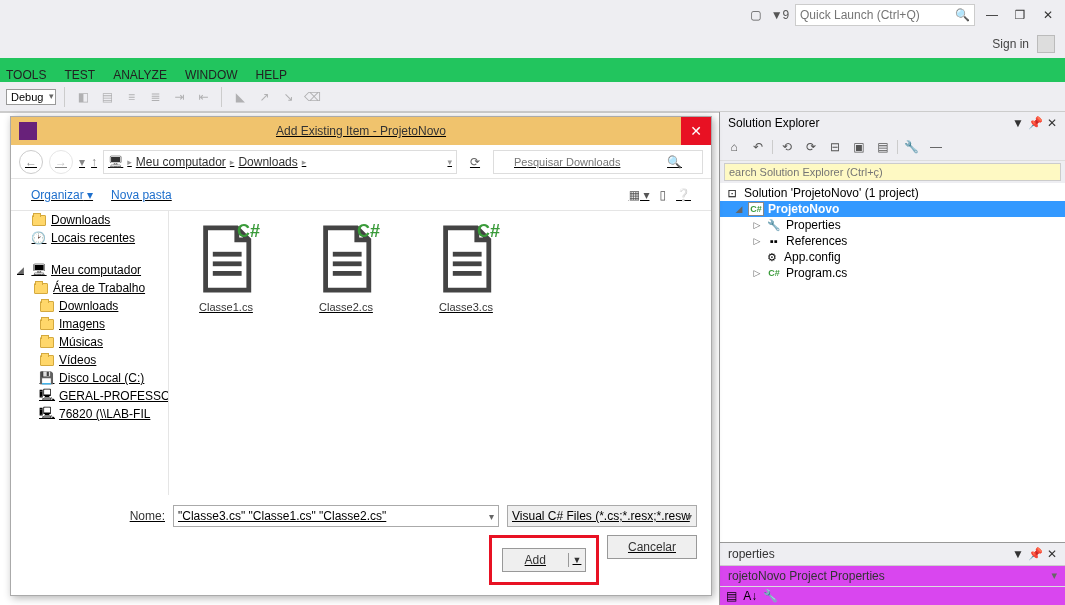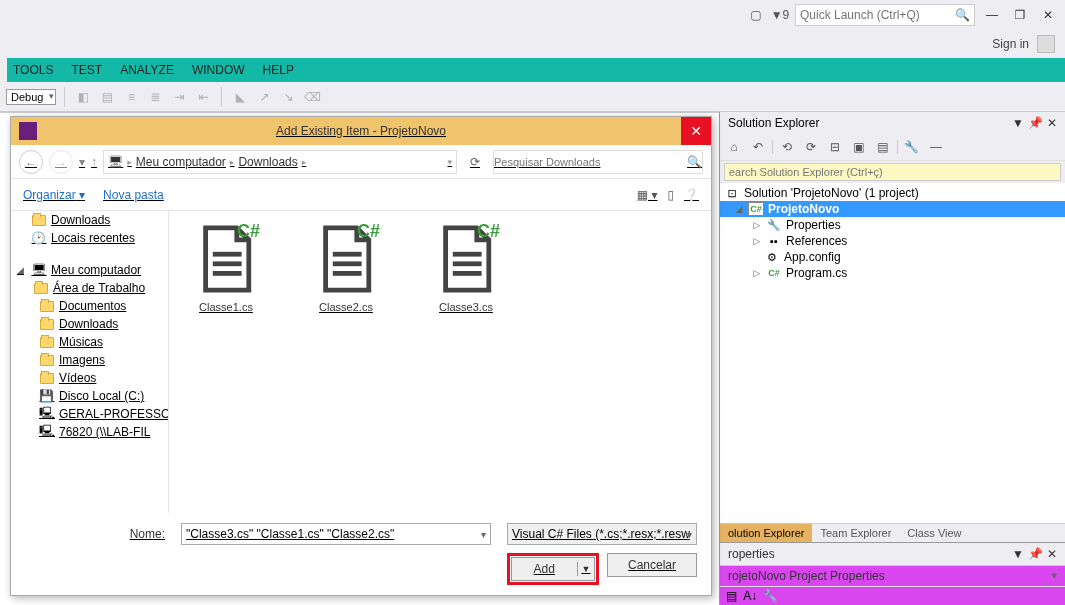--- a/index.html
+++ b/index.html
@@ -9,21 +9,21 @@
 .topbar { height: 30px; background: #eeeef2; display: flex; align-items: center; justify-content: flex-end; padding: 0 6px; gap: 6px; }
 .topbar .icon { width: 18px; height: 18px; display: flex; align-items: center; justify-content: center; color: #555; }
 .quick-launch { background: #fff; border: 1px solid #ccc; width: 180px; height: 22px; display: flex; align-items: center; padding: 0 4px; color: #888; }
 .quick-launch input { border: none; outline: none; flex: 1; font-size: 12px; color: #888; background: transparent; }
 .winbtn { width: 22px; height: 22px; display: flex; align-items: center; justify-content: center; color: #333; }
 .signin-row { height: 28px; background: #eeeef2; display: flex; justify-content: flex-end; align-items: center; padding: 0 10px; gap: 8px; }
 .signin-row span { color: #444; }
 .avatar-ph { width: 18px; height: 18px; background: #ddd; border: 1px solid #bbb; }
 
 
-.menubar { height: 24px; background: #14b8a6; display: flex; align-items: center; padding: 0 6px; gap: 18px; color: #333; margin-left: 7px; }
+.menubar { height: 24px; background: #22c55e; display: flex; align-items: flex-end; padding: 0 6px; gap: 18px; color: #333; }
 .menubar span { color: #222; }
 
 
 .toolbar { height: 30px; background: #eeeef2; border-bottom: 1px solid #ccc; display: flex; align-items: center; padding: 0 6px; gap: 4px; }
 .toolbar .dd { background: #fff; border: 1px solid #999; padding: 1px 12px 1px 4px; font-size: 11px; position: relative; }
 .toolbar .dd::after { content: "▾"; position: absolute; right: 2px; font-size: 9px; color: #666; }
 .toolbar .tbtn { width: 20px; height: 20px; display: flex; align-items: center; justify-content: center; color: #888; opacity: 0.6; }
 
 
 .main { display: flex; height: calc(605px - 30px - 28px - 24px - 30px); }
@@ -59,51 +59,51 @@
 .dlg-title { background: #f0c36d; height: 28px; display: flex; align-items: center; justify-content: center; position: relative; color: #333; }
 .dlg-title .vslogo { position: absolute; left: 8px; width: 18px; height: 18px; background: #68217a; }
 .dlg-close { position: absolute; right: 0; top: 0; width: 30px; height: 28px; background: #e81123; color: #fff; display: flex; align-items: center; justify-content: center; font-size: 14px; }
 .dlg-nav { height: 34px; display: flex; align-items: center; padding: 0 8px; gap: 6px; border-bottom: 1px solid #e5e5e5; }
 .navbtn { width: 24px; height: 24px; border: 1px solid #ccc; border-radius: 12px; display: flex; align-items: center; justify-content: center; color: #888; font-size: 12px; }
 .navbtn.dis { opacity: 0.5; }
 .crumb { display: flex; align-items: center; gap: 4px; flex: 1; border: 1px solid #ddd; height: 24px; padding: 0 4px; }
 .crumb span { color: #333; }
 .crumb .sep { color: #999; font-size: 9px; }
 .refresh { width: 24px; height: 24px; display: flex; align-items: center; justify-content: center; color: #666; }
-.dlg-search { border: 1px solid #ddd; height: 24px; width: 210px; display: flex; align-items: center; padding: 0 0; }
+.dlg-search { border: 1px solid #ddd; height: 24px; width: 210px; display: flex; align-items: center; padding: 0 20px; }
 .dlg-search input { border: none; outline: none; flex: 1; font-size: 11px; color: #888; }
-.dlg-cmdbar { height: 32px; display: flex; align-items: center; justify-content: space-between; padding: 0 12px; border-bottom: 1px solid #e5e5e5; }
+.dlg-cmdbar { height: 32px; display: flex; align-items: center; justify-content: space-between; padding: 0 20px; border-bottom: 1px solid #e5e5e5; }
 .dlg-cmdbar .left { display: flex; gap: 18px; }
 .dlg-cmdbar .left span { color: #1e6fcc; }
 .dlg-cmdbar .right { display: flex; gap: 10px; align-items: center; color: #555; }
 .dlg-body { flex: 1; display: flex; overflow: hidden; }
 .dlg-sidebar { width: 158px; border-right: 1px solid #e5e5e5; overflow: hidden; }
 .side-item { display: flex; align-items: center; gap: 4px; padding: 2px 6px; font-size: 12px; white-space: nowrap; }
 .side-item .fico { width: 16px; height: 14px; display: flex; align-items: center; justify-content: center; }
 .folder-ico { width: 14px; height: 11px; background: #ffd76a; border: 1px solid #d4a93e; border-radius: 1px; position: relative; }
 .folder-ico::before { content: ""; position: absolute; top: -3px; left: 0; width: 6px; height: 3px; background: #ffd76a; border: 1px solid #d4a93e; border-bottom: none; }
 .dlg-files { flex: 1; padding: 12px; display: flex; gap: 30px; align-items: flex-start; }
 .file-item { display: flex; flex-direction: column; align-items: center; gap: 6px; width: 90px; }
 .file-icon { width: 60px; height: 72px; position: relative; }
 .file-icon svg { width: 100%; height: 100%; }
 .cs-badge { position: absolute; top: -2px; right: -4px; color: #3a9b3a; font-weight: bold; font-size: 18px; }
 .file-name { font-size: 11px; color: #333; text-align: center; }
 .dlg-footer { padding: 10px 14px; display: flex; flex-direction: column; gap: 8px; }
-.footer-row { display: flex; align-items: center; gap: 16px; }
+.footer-row { display: flex; align-items: center; gap: 8px; }
 .footer-row label { width: 140px; text-align: right; color: #333; }
 .footer-row .combo { flex: 1; border: 1px solid #aaa; height: 22px; display: flex; align-items: center; padding: 0 4px; position: relative; background: #fff; }
 .footer-row .combo::after { content: "▾"; position: absolute; right: 4px; color: #666; font-size: 10px; }
 .footer-row .filter { width: 190px; border: 1px solid #aaa; height: 22px; display: flex; align-items: center; padding: 0 4px; position: relative; background: #efefef; }
 .footer-row .filter::after { content: "▾"; position: absolute; right: 4px; color: #666; font-size: 10px; }
 .btn-row { display: flex; justify-content: flex-end; gap: 8px; }
 .btn { border: 1px solid #999; background: #efefef; height: 24px; padding: 0 20px; display: flex; align-items: center; justify-content: center; color: #333; }
 .btn.split { padding: 0; display: flex; }
 .btn.split .main-label { padding: 0 22px; border-right: 1px solid #999; display: flex; align-items: center; }
 .btn.split .arrow { width: 16px; display: flex; align-items: center; justify-content: center; font-size: 9px; }
-.add-wrap { border: 3px solid #e81123; padding: 1px; }
+.add-wrap { border: 3px solid #e81123; padding: 10px; }
 </style>
 </head>
 <body>
 
 <div class="topbar">
   <div class="icon">▢</div>
   <div class="icon">▼<span>9</span></div>
   <div class="quick-launch">
     <input placeholder="Quick Launch (Ctrl+Q)" style="">
     <span>🔍</span>
@@ -196,25 +196,20 @@
       <div class="tree-row" style="padding-left:44px">
         <span class="ticon">⚙</span>
         <span>App.config</span>
       </div>
       <div class="tree-row" style="padding-left:32px">
         <span class="tog">▷</span>
         <span class="ticon" style="color:#3a9b3a;font-weight:bold;font-size:9px">C#</span>
         <span>Program.cs</span>
       </div>
     </div>
-    <div class="panel-tabs">
-      <div class="ptab active">olution Explorer</div>
-      <div class="ptab">Team Explorer</div>
-      <div class="ptab">Class View</div>
-    </div>
     <div class="props">
       <div class="panel-head blue">
         <span>roperties</span>
         <div class="tools">
             <span>▼</span>
             <span>📌</span>
             <span>✕</span>
           </div>
       </div>
       <div class="props-row props-drop">
@@ -288,39 +283,33 @@
       <div class="side-item" style="padding-left:22px">
           <span class="fico">
             <span class="folder-ico"></span>
           </span>
           <span>Área de Trabalho</span>
         </div>
       <div class="side-item" style="padding-left:28px">
           <span class="fico">
             <span class="folder-ico"></span>
           </span>
-          <span>Documentos</span>
-        </div>
-      <div class="side-item" style="padding-left:28px">
-          <span class="fico">
-            <span class="folder-ico"></span>
-          </span>
           <span>Downloads</span>
         </div>
       <div class="side-item" style="padding-left:28px">
           <span class="fico">
             <span class="folder-ico"></span>
           </span>
+          <span>Imagens</span>
+        </div>
+      <div class="side-item" style="padding-left:28px">
+          <span class="fico">
+            <span class="folder-ico"></span>
+          </span>
           <span>Músicas</span>
-        </div>
-      <div class="side-item" style="padding-left:28px">
-          <span class="fico">
-            <span class="folder-ico"></span>
-          </span>
-          <span>Imagens</span>
         </div>
       <div class="side-item" style="padding-left:28px">
           <span class="fico">
             <span class="folder-ico"></span>
           </span>
           <span>Vídeos</span>
         </div>
       <div class="side-item" style="padding-left:28px">
           <span class="fico">💾</span>
           <span>Disco Local (C:)</span>

